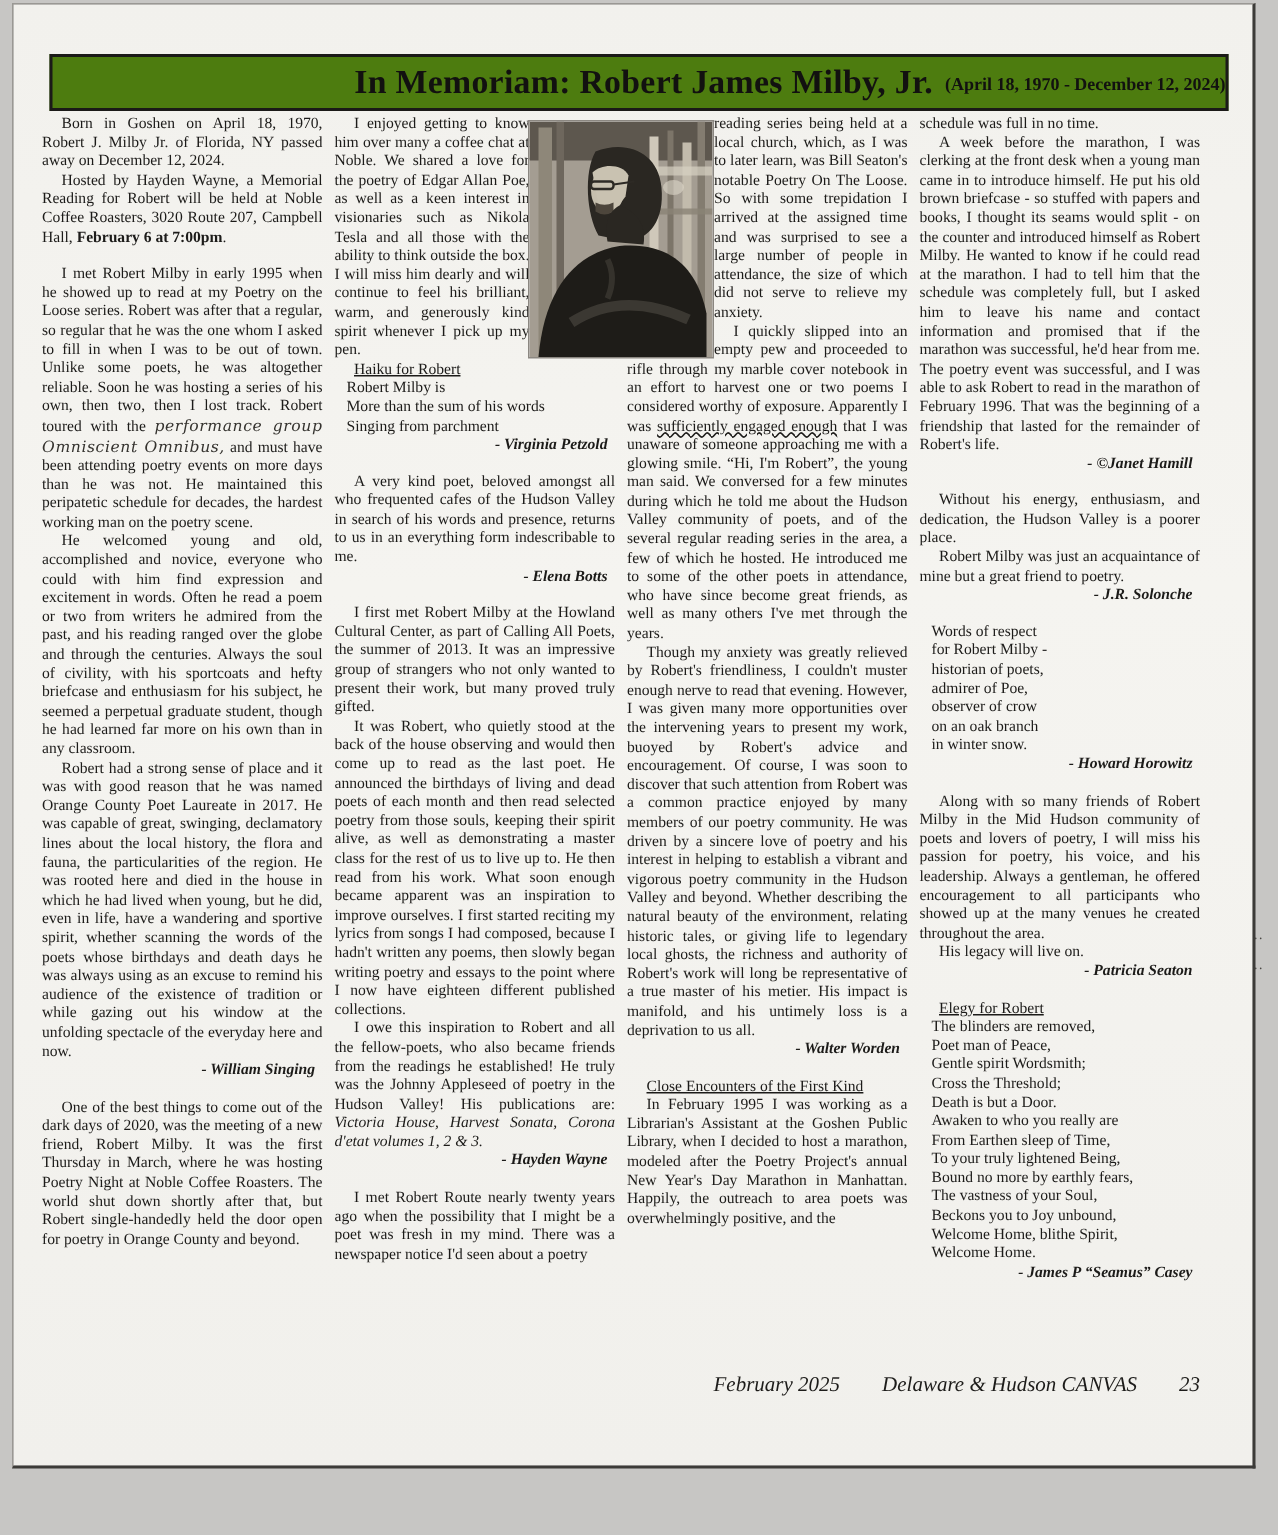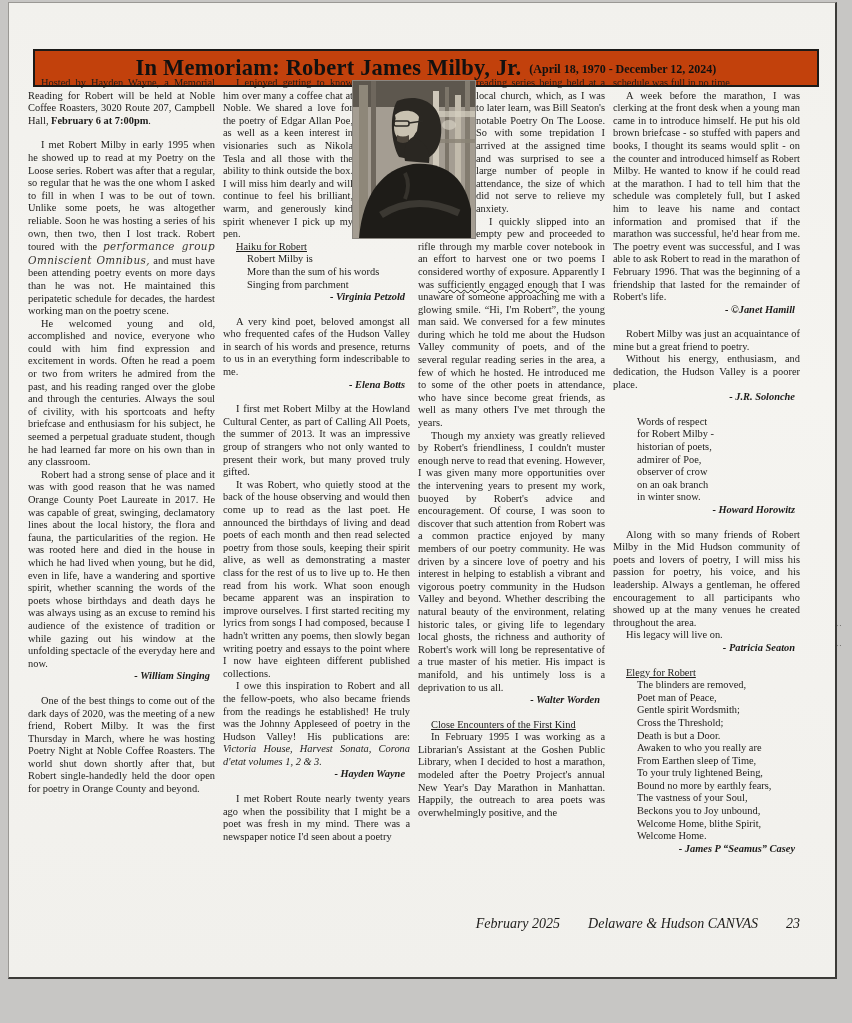--- a/index.html
+++ b/index.html
@@ -10,38 +10,38 @@
     color:#1c1b19;
   }
   .paper{
     position:absolute;left:8px;top:2px;width:826px;height:974px;
     background:linear-gradient(180deg,#f2f1ed 0%,#f5f4f0 40%,#f1f0ec 100%);
     border:1px solid #9a9894;
     border-right:2px solid #3c3b38;
     border-bottom:2px solid #3c3b38;
   }
   .title-box{
-    position:absolute;left:33px;top:49px;width:782px;height:34px;
+    position:absolute;left:33px;top:36px;width:782px;height:34px;
     border:2px solid #1b1a18;
-    background:#c2410c;
-    display:flex;align-items:center;justify-content:center;
+    background:#4d7c0f;
+    display:flex;align-items:center;justify-content:flex-end;
     gap:8px;white-space:nowrap;
   }
   .title-main{font-weight:bold;font-size:22.5px;letter-spacing:.2px;color:#121110;}
   .title-dates{font-weight:bold;font-size:12px;color:#121110;padding-top:2px;}
   .columns{
     position:absolute;left:28px;top:77px;width:772px;height:860px;
     display:grid;grid-template-columns:repeat(4,1fr);column-gap:8px;
     font-size:10.4px;line-height:12.6px;
   }
   .col{overflow:hidden;height:100%;}
   .para{text-align:justify;text-indent:13px;}
   .para.noindent{text-indent:0;}
   .heading{text-decoration:underline;text-underline-offset:1px;margin-left:13px;}
-  .poem-line{margin-left:24px;}
+  .poem-line{margin-left:8px;}
   .sig{text-align:right;font-weight:bold;font-style:italic;padding-right:5px;}
   .gap{height:12px;}
   .photo-spacer-right{float:right;width:57px;height:161px;}
   .photo-spacer-left{float:left;width:58px;height:161px;}
   .seg-b{font-weight:bold;}
   .seg-i{font-style:italic;}
   .seg-script{font-style:italic;font-family:"DejaVu Serif",serif;letter-spacing:.4px;color:#35332f;}
   .seg-w{text-decoration:underline;text-decoration-style:wavy;text-decoration-thickness:1px;text-underline-offset:1px;}
   .photo{
     position:absolute;left:353px;top:81px;width:122px;height:157px;
@@ -61,20 +61,21 @@
 
 <div class="paper"></div>
 
 <div class="title-box">
   <span class="title-main">In Memoriam: Robert James Milby, Jr.</span>
   <span class="title-dates">(April 18, 1970 - December 12, 2024)</span>
 </div>
 
 <div class="columns">
   <div class="col">
+      <div class="para"><span>Born in Goshen on April 18, 1970, Robert J. Milby Jr. of Florida, NY passed away on December 12, 2024.</span></div>
       <div class="para"><span>Hosted by Hayden Wayne, a Memorial Reading for Robert will be held at Noble Coffee Roasters, 3020 Route 207, Campbell Hall, </span><span class="seg-b">February 6 at 7:00pm</span><span>.</span></div>
       <div class="gap"></div>
       <div class="para"><span>I met Robert Milby in early 1995 when he showed up to read at my Poetry on the Loose series. Robert was after that a regular, so regular that he was the one whom I asked to fill in when I was to be out of town. Unlike some poets, he was altogether reliable. Soon he was hosting a series of his own, then two, then I lost track. Robert toured with the </span><span class="seg-script">performance group Omniscient Omnibus,</span><span> and must have been attending poetry events on more days than he was not. He maintained this peripatetic schedule for decades, the hardest working man on the poetry scene.</span></div>
       <div class="para"><span>He welcomed young and old, accomplished and novice, everyone who could with him find expression and excitement in words. Often he read a poem or two from writers he admired from the past, and his reading ranged over the globe and through the centuries. Always the soul of civility, with his sportcoats and hefty briefcase and enthusiasm for his subject, he seemed a perpetual graduate student, though he had learned far more on his own than in any classroom.</span></div>
       <div class="para"><span>Robert had a strong sense of place and it was with good reason that he was named Orange County Poet Laureate in 2017. He was capable of great, swinging, declamatory lines about the local history, the flora and fauna, the particularities of the region. He was rooted here and died in the house in which he had lived when young, but he did, even in life, have a wandering and sportive spirit, whether scanning the words of the poets whose birthdays and death days he was always using as an excuse to remind his audience of the existence of tradition or while gazing out his window at the unfolding spectacle of the everyday here and now.</span></div>
       <div class="sig">- William Singing</div>
       <div class="gap"></div>
       <div class="para"><span>One of the best things to come out of the dark days of 2020, was the meeting of a new friend, Robert Milby. It was the first Thursday in March, where he was hosting Poetry Night at Noble Coffee Roasters. The world shut down shortly after that, but Robert single-handedly held the door open for poetry in Orange County and beyond.</span></div>
     </div>
   <div class="col">
@@ -104,22 +105,22 @@
       <div class="sig">- Walter Worden</div>
       <div class="gap"></div>
       <div class="heading">Close Encounters of the First Kind</div>
       <div class="para"><span>In February 1995 I was working as a Librarian's Assistant at the Goshen Public Library, when I decided to host a marathon, modeled after the Poetry Project's annual New Year's Day Marathon in Manhattan. Happily, the outreach to area poets was overwhelmingly positive, and the</span></div>
     </div>
   <div class="col">
       <div class="para noindent"><span>schedule was full in no time.</span></div>
       <div class="para"><span>A week before the marathon, I was clerking at the front desk when a young man came in to introduce himself. He put his old brown briefcase - so stuffed with papers and books, I thought its seams would split - on the counter and introduced himself as Robert Milby. He wanted to know if he could read at the marathon. I had to tell him that the schedule was completely full, but I asked him to leave his name and contact information and promised that if the marathon was successful, he'd hear from me. The poetry event was successful, and I was able to ask Robert to read in the marathon of February 1996. That was the beginning of a friendship that lasted for the remainder of Robert's life.</span></div>
       <div class="sig">- ©Janet Hamill</div>
       <div class="gap"></div>
+      <div class="para"><span>Without his energy, enthusiasm, and dedication, the Hudson Valley is a poorer place.</span></div>
       <div class="para"><span>Robert Milby was just an acquaintance of mine but a great friend to poetry.</span></div>
-      <div class="para"><span>Without his energy, enthusiasm, and dedication, the Hudson Valley is a poorer place.</span></div>
       <div class="sig">- J.R. Solonche</div>
       <div class="gap"></div>
       <div class="poem-line">Words of respect</div>
       <div class="poem-line">for Robert Milby -</div>
       <div class="poem-line">historian of poets,</div>
       <div class="poem-line">admirer of Poe,</div>
       <div class="poem-line">observer of crow</div>
       <div class="poem-line">on an oak branch</div>
       <div class="poem-line">in winter snow.</div>
       <div class="sig">- Howard Horowitz</div>

